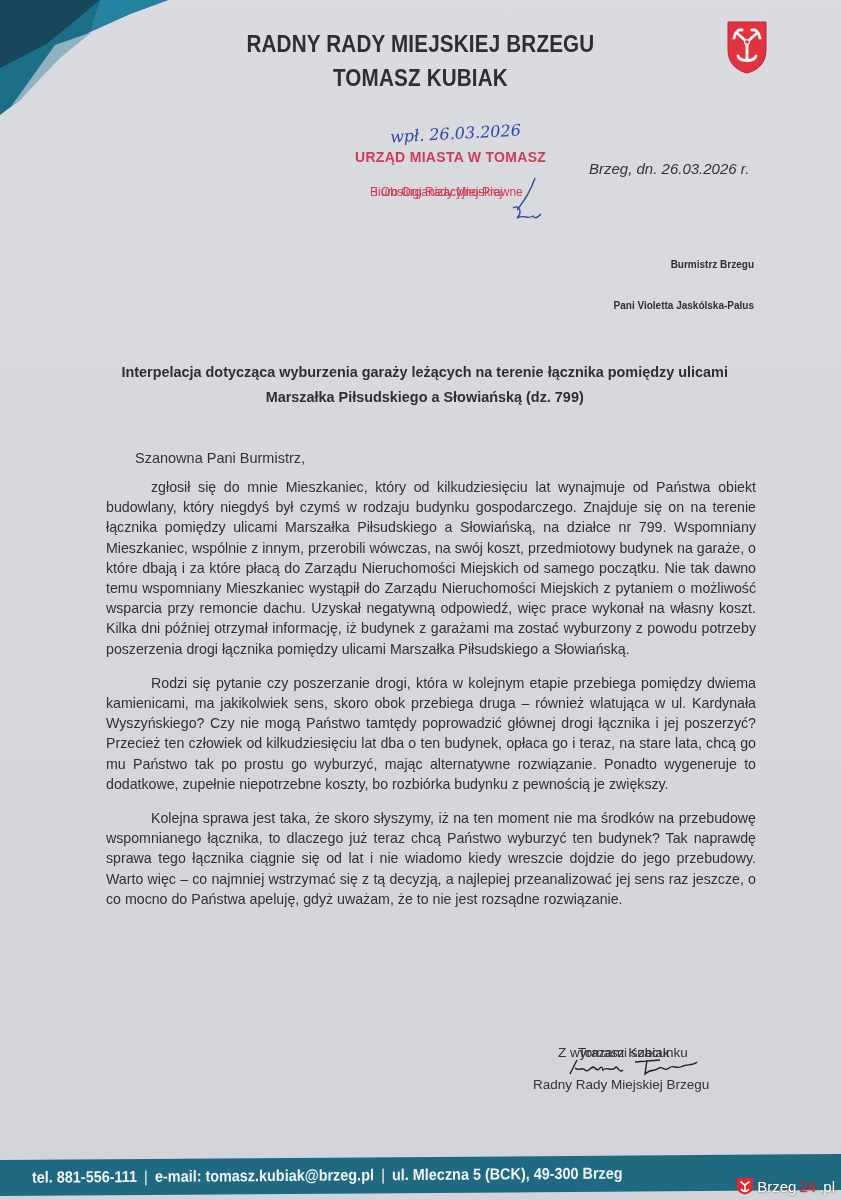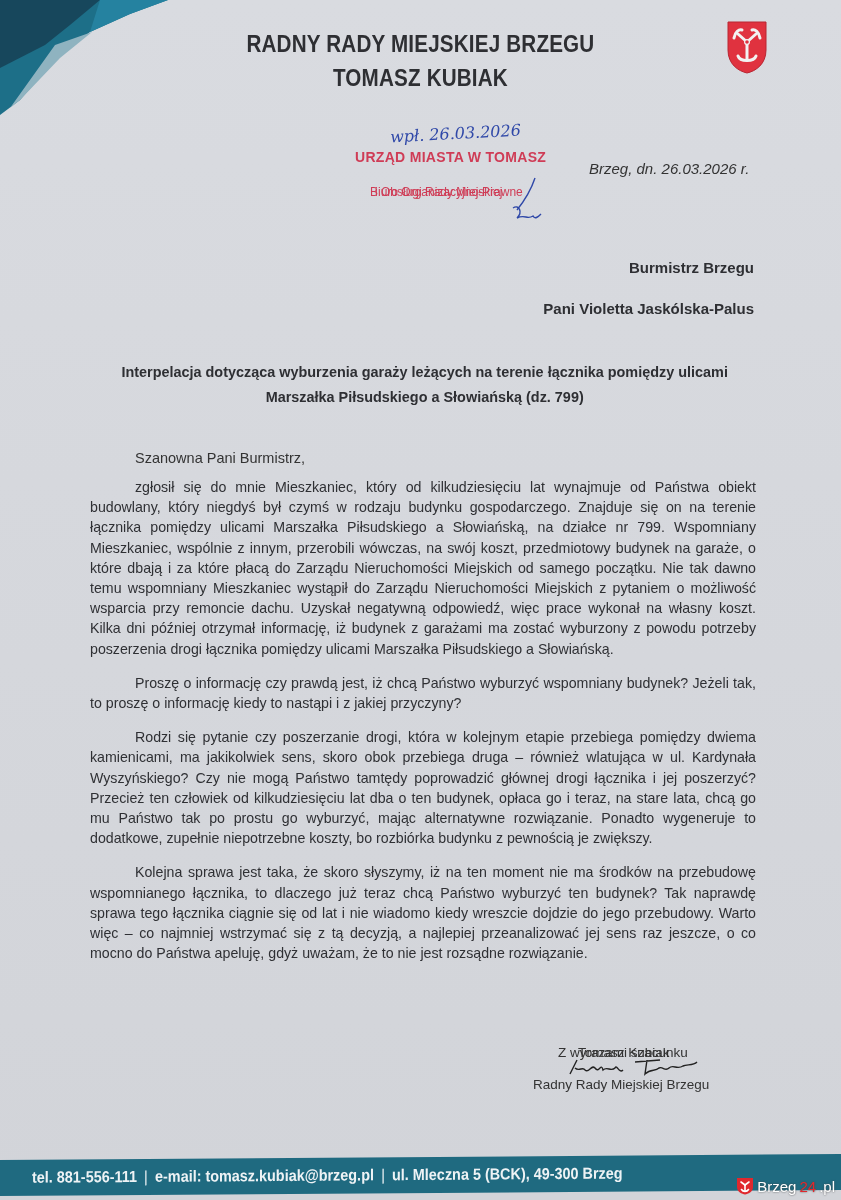--- a/index.html
+++ b/index.html
@@ -24,33 +24,33 @@
   .crest { position:absolute; left:726px; top:20px; width:42px; height:54px; }
 
   .stamp { position:absolute; left:350px; top:124px; width:210px; height:100px; }
   .stamp-hand { position:absolute; left:390px; top:124px; font-family:"DejaVu Serif", serif; font-style:italic; color:#2f48a8; font-size:16px; transform:rotate(-3deg); }
   .stamp-line1 { position:absolute; left:355px; top:149px; color:#cf3c56; font-size:14px; font-weight:bold; letter-spacing:0.3px; }
   .stamp-line2 { position:absolute; left:370px; top:169px; color:#cf3c56; font-size:12px;margin-top:16px; }
   .stamp-line3 { position:absolute; left:375px; top:185px; color:#cf3c56; font-size:12px; }
   .stamp-sign { position:absolute; left:505px; top:176px; width:40px; height:48px; }
 
   .date { position:absolute; left:589px; top:160px; font-size:15px; color:#333;font-style:italic; }
-  .recipient { position:absolute; right:87px; text-align:left; font-weight:bold; font-size:15px; color:#2e2f33; }
+  .recipient { position:absolute; right:87px; text-align:left; font-weight:bold; font-size:10px; color:#2e2f33; }
   .rec1 { top:259px; }
   .rec2 { top:300px; }
 
   .subject {
     position:absolute; left:60px; width:721px; top:359px; text-align:center;
     font-weight:bold; font-size:15.5px; line-height:25px; color:#2e2f33;
     transform: scaleX(0.93); transform-origin:420px 0;
   }
   .salutation { position:absolute; left:135px; top:450px; font-size:14.5px; color:#333; }
 
   .body { position:absolute; left:90px; width:666px; top:477px; font-size:14.2px; line-height:20.2px; color:#2f3034; text-align:justify; }
-  .body p { margin:0 0 14px 0; text-indent:45px; }
+  .body p { margin:0 0 14px 16px; text-indent:45px; }
   .body p.last-p { margin-bottom:0; }
 
   .closing { position:absolute; left:558px; top:1045px; font-size:13.5px; color:#333; }
   .sig-name { position:absolute; left:578px; top:1045px; font-size:13.5px; color:#333; }
   .sig-svg { position:absolute; left:565px; top:1052px; width:140px; height:30px; }
   .sig-role { position:absolute; left:533px; top:1077px; font-size:13.5px; color:#333; }
 
   .footer {
     position:absolute; left:0; top:1157px; width:841px; height:36px;
     background:#1f6a80; color:#eef3f5;
@@ -109,21 +109,20 @@
 
   <div class="subject">
     <div>Interpelacja dotycząca wyburzenia garaży leżących na terenie łącznika pomiędzy ulicami</div>
     <div>Marszałka Piłsudskiego a Słowiańską (dz. 799)</div>
   </div>
 
   <div class="salutation">Szanowna Pani Burmistrz,</div>
 
   <div class="body">
     <p>zgłosił się do mnie Mieszkaniec, który od kilkudziesięciu lat wynajmuje od Państwa obiekt budowlany, który niegdyś był czymś w rodzaju budynku gospodarczego. Znajduje się on na terenie łącznika pomiędzy ulicami Marszałka Piłsudskiego a Słowiańską, na działce nr 799. Wspomniany Mieszkaniec, wspólnie z innym, przerobili wówczas, na swój koszt, przedmiotowy budynek na garaże, o które dbają i za które płacą do Zarządu Nieruchomości Miejskich od samego początku. Nie tak dawno temu wspomniany Mieszkaniec wystąpił do Zarządu Nieruchomości Miejskich z pytaniem o możliwość wsparcia przy remoncie dachu. Uzyskał negatywną odpowiedź, więc prace wykonał na własny koszt. Kilka dni później otrzymał informację, iż budynek z garażami ma zostać wyburzony z powodu potrzeby poszerzenia drogi łącznika pomiędzy ulicami Marszałka Piłsudskiego a Słowiańską.</p>
-    <p>Proszę o informację czy prawdą jest, iż chcą Państwo wyburzyć wspomniany budynek? Jeżeli tak, to proszę o informację kiedy to nastąpi i z jakiej przyczyny?</p>
     <p>Rodzi się pytanie czy poszerzanie drogi, która w kolejnym etapie przebiega pomiędzy dwiema kamienicami, ma jakikolwiek sens, skoro obok przebiega druga – również wlatująca w ul. Kardynała Wyszyńskiego? Czy nie mogą Państwo tamtędy poprowadzić głównej drogi łącznika i jej poszerzyć? Przecież ten człowiek od kilkudziesięciu lat dba o ten budynek, opłaca go i teraz, na stare lata, chcą go mu Państwo tak po prostu go wyburzyć, mając alternatywne rozwiązanie. Ponadto wygeneruje to dodatkowe, zupełnie niepotrzebne koszty, bo rozbiórka budynku z pewnością je zwiększy.</p>
     <p class="last-p">Kolejna sprawa jest taka, że skoro słyszymy, iż na ten moment nie ma środków na przebudowę wspomnianego łącznika, to dlaczego już teraz chcą Państwo wyburzyć ten budynek? Tak naprawdę sprawa tego łącznika ciągnie się od lat i nie wiadomo kiedy wreszcie dojdzie do jego przebudowy. Warto więc – co najmniej wstrzymać się z tą decyzją, a najlepiej przeanalizować jej sens raz jeszcze, o co mocno do Państwa apeluję, gdyż uważam, że to nie jest rozsądne rozwiązanie.</p>
   </div>
 
   <div class="closing">Z wyrazami szacunku</div>
   <div class="sig-name">Tomasz Kubiak</div>
   <svg class="sig-svg" viewBox="0 0 140 30">
     <path d="M5,22 L12,8 M10,16 C14,20 18,14 20,18 C24,22 26,12 30,16 C34,22 36,10 38,18 C42,14 46,20 50,16 C52,12 54,22 58,18 M70,10 L95,8 M82,8 L80,22 C86,16 90,20 94,16 C98,14 100,20 104,16 C108,12 112,18 118,14 C122,12 128,14 132,10" fill="none" stroke="#222" stroke-width="1.4"></path>
   </svg>
   <div class="sig-role">Radny Rady Miejskiej Brzegu</div>

